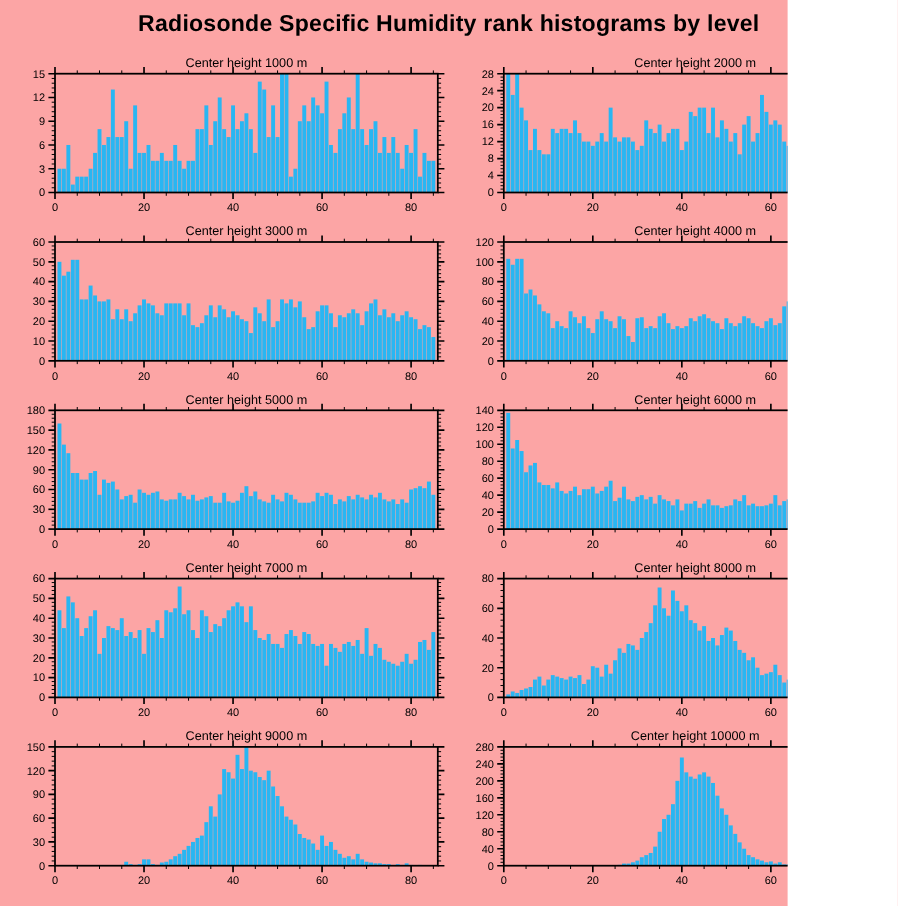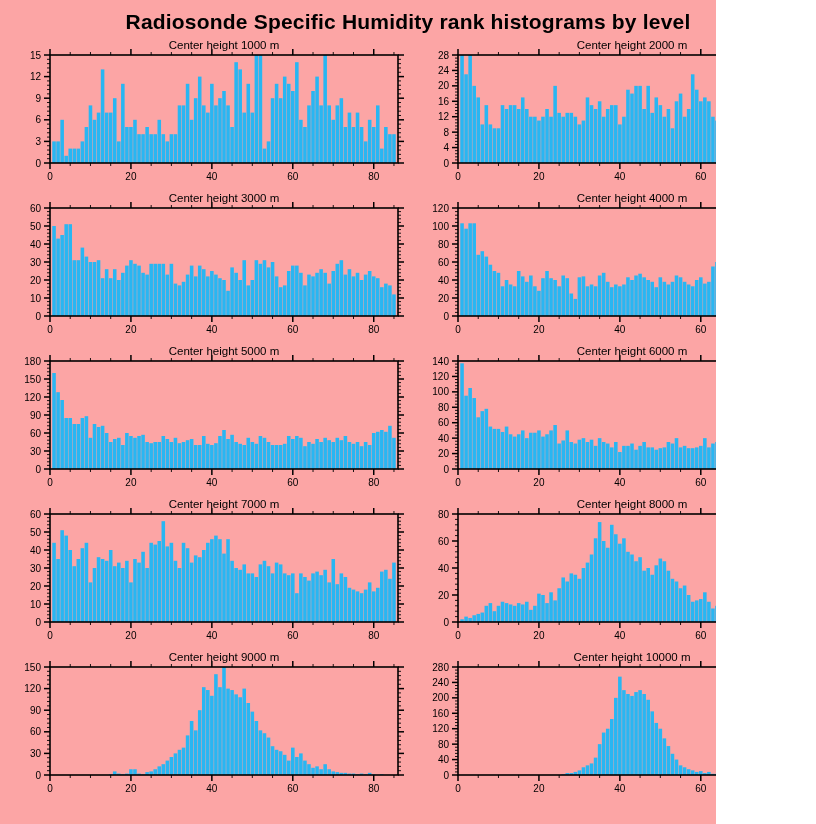--- a/index.html
+++ b/index.html
@@ -1,21 +1,21 @@
 <!DOCTYPE html>
 <html><head>
 <meta charset="utf-8">
 <style>
   html,body{margin:0;padding:0;background:#ffffff;}
   body{font-family:"Liberation Sans","DejaVu Sans",sans-serif;color:#000;}
   #figure{width:716px;height:824px;background:#fca5a5;position:relative;overflow:hidden;}
   #main-title{width:816px;text-align:center;font-size:21px;font-weight:600;
               padding-top:10px;height:36px;box-sizing:border-box;letter-spacing:0.2px;}
   #grid{display:grid;grid-template-columns:408px 408px;grid-auto-rows:153px;
-        width:816px;margin-top:2px;}
+        width:816px;margin-top:14px;}
   .panel{width:408px;height:153px;position:relative;}
   svg{display:block;}
   .axis-line{stroke:#000;fill:none;}
   .bar{stroke:none;}
   .ticklabel{font-size:10px;fill:#000;}
   .paneltitle{font-size:11.5px;fill:#000;}
 </style>
 </head>
 <body>
 

